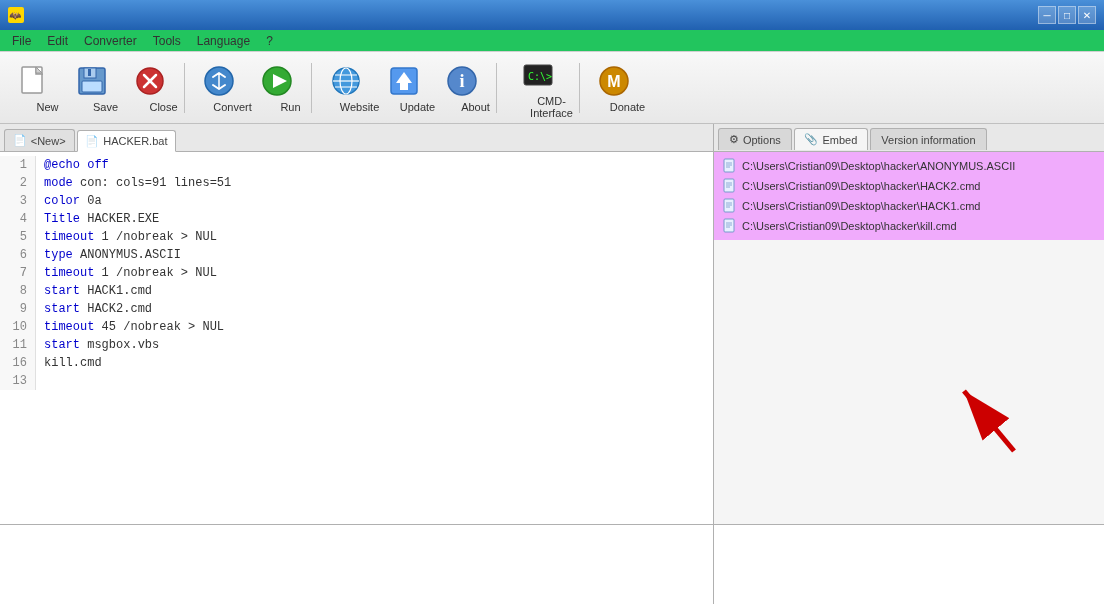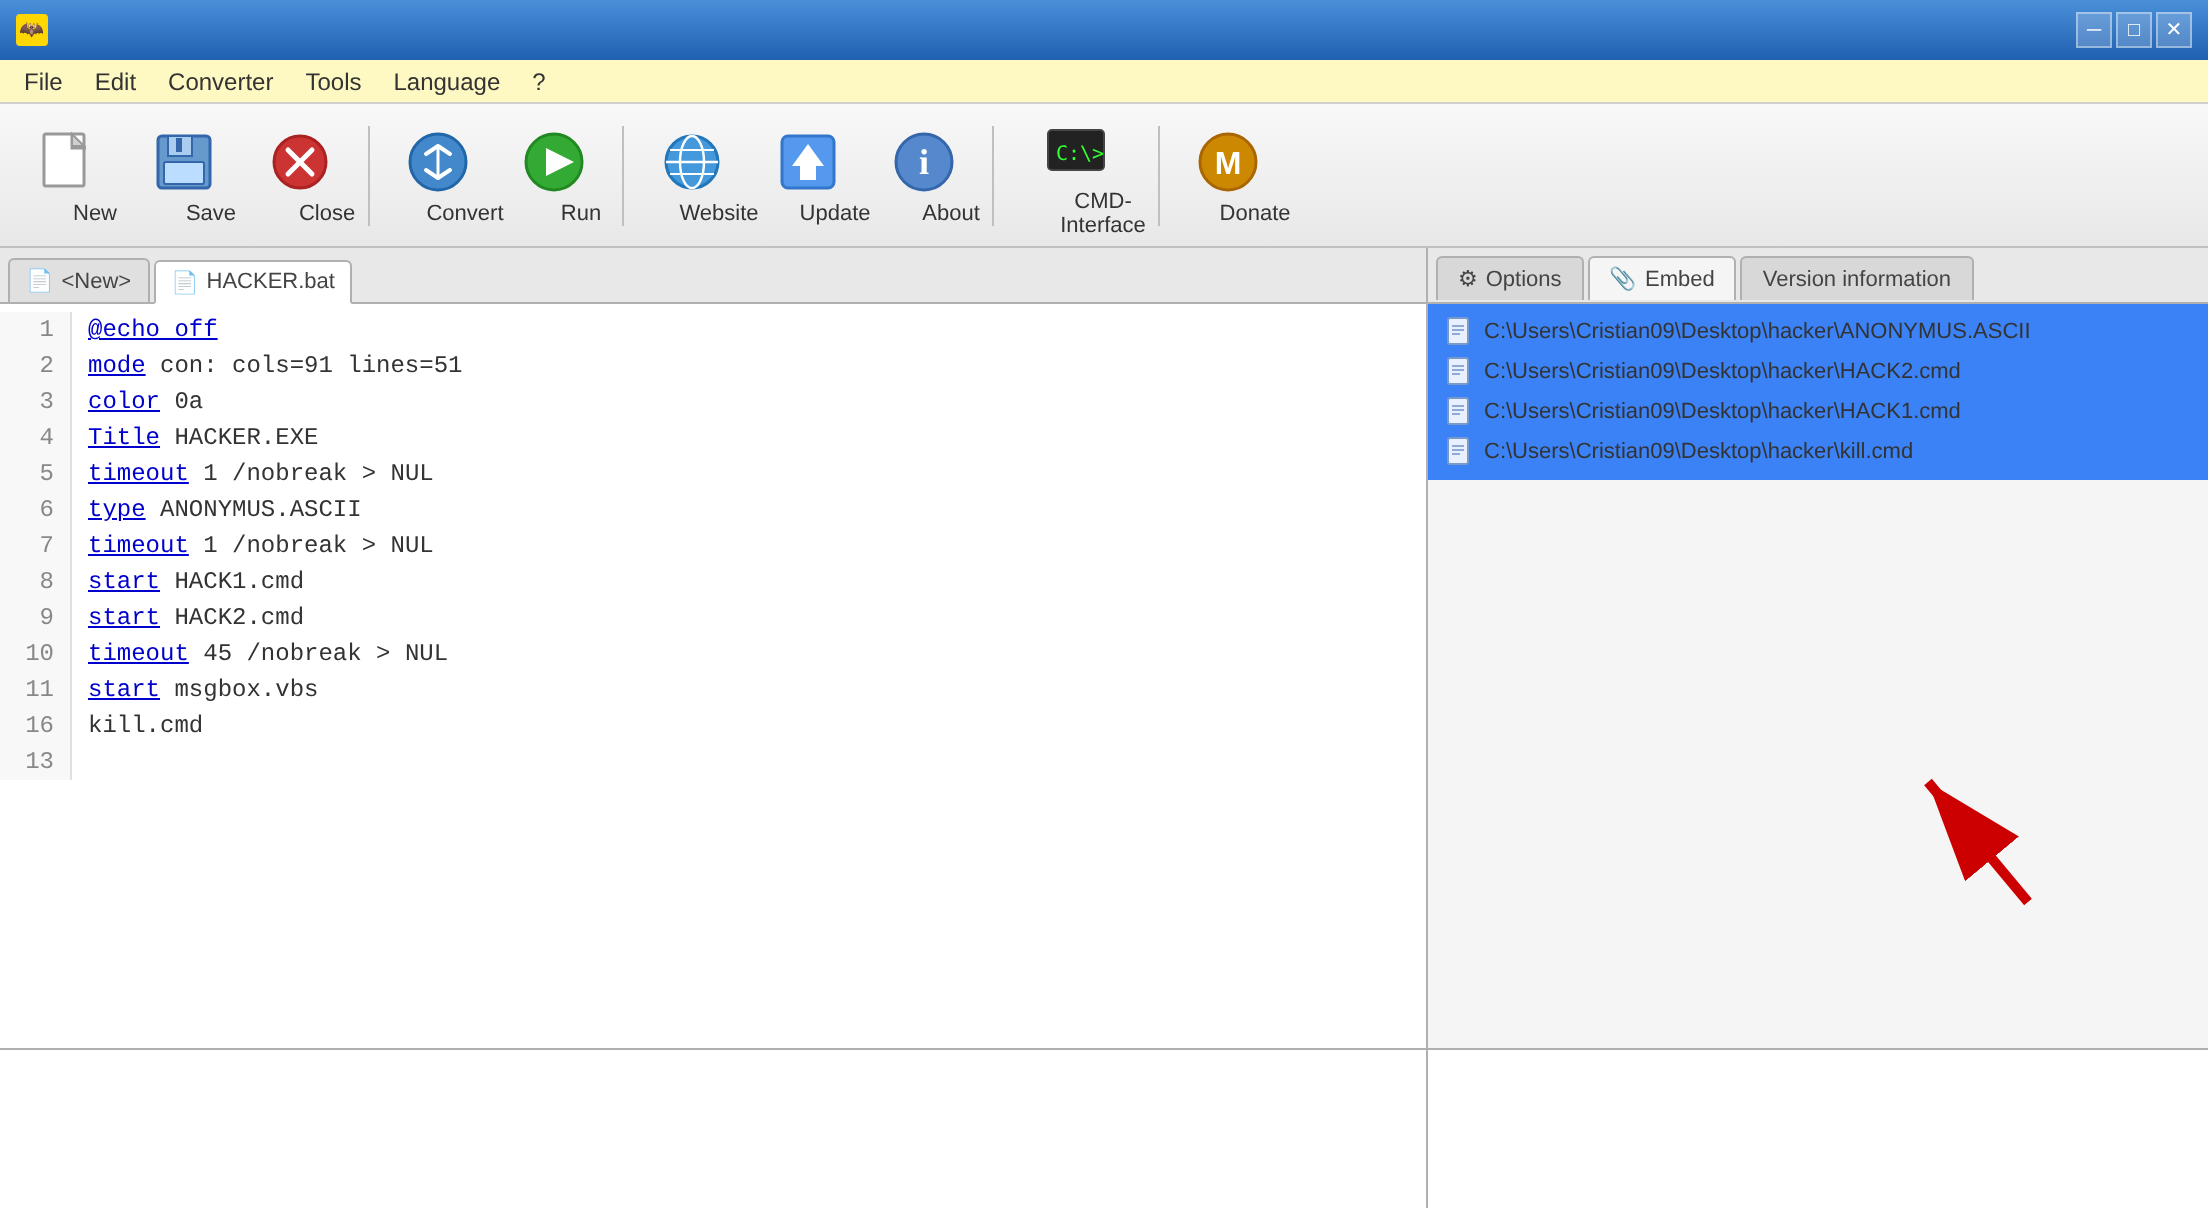--- a/index.html
+++ b/index.html
@@ -53,21 +53,21 @@
       color: white;
       font-size: 10px;
       display: flex;
       align-items: center;
       justify-content: center;
       cursor: pointer;
     }
 
     
     .menu-bar {
-      background: #fef9c3;
+      background: #22c55e;
       height: 22px;
       display: flex;
       align-items: center;
       padding: 0 4px;
       border-bottom: 1px solid #d0d0d0;
     }
     .menu-item {
       padding: 2px 8px;
       cursor: pointer;
       font-size: 12px;
@@ -187,21 +187,21 @@
       background: #f8f8f8;
       border-right: 1px solid #e0e0e0;
       user-select: none;
       flex-shrink: 0;
     }
     .line-content {
       padding-left: 8px;
       color: #333;
       white-space: pre;
     }
-    .kw-blue { color: #0000cc; font-weight: normal; text-decoration: underline; }
+    .kw-blue { color: #0000cc; font-weight: normal; }
 
     
     .bottom-panel {
       height: 80px;
       background: white;
       border-top: 1px solid #b0b0b0;
     }
 
     
     .right-panel {
@@ -235,21 +235,21 @@
       gap: 4px;
       height: 22px;
     }
     .right-tab.active {
       background: #f5f5f5;
     }
 
     
     .file-list {
       flex: 1;
-      background: #3b82f6;
+      background: #f0abfc;
       overflow: auto;
       padding: 4px;
       text-align: center;
     }
     .file-item {
       display: flex;
       align-items: center;
       padding: 2px 4px;
       font-size: 11px;
       color: #333;

